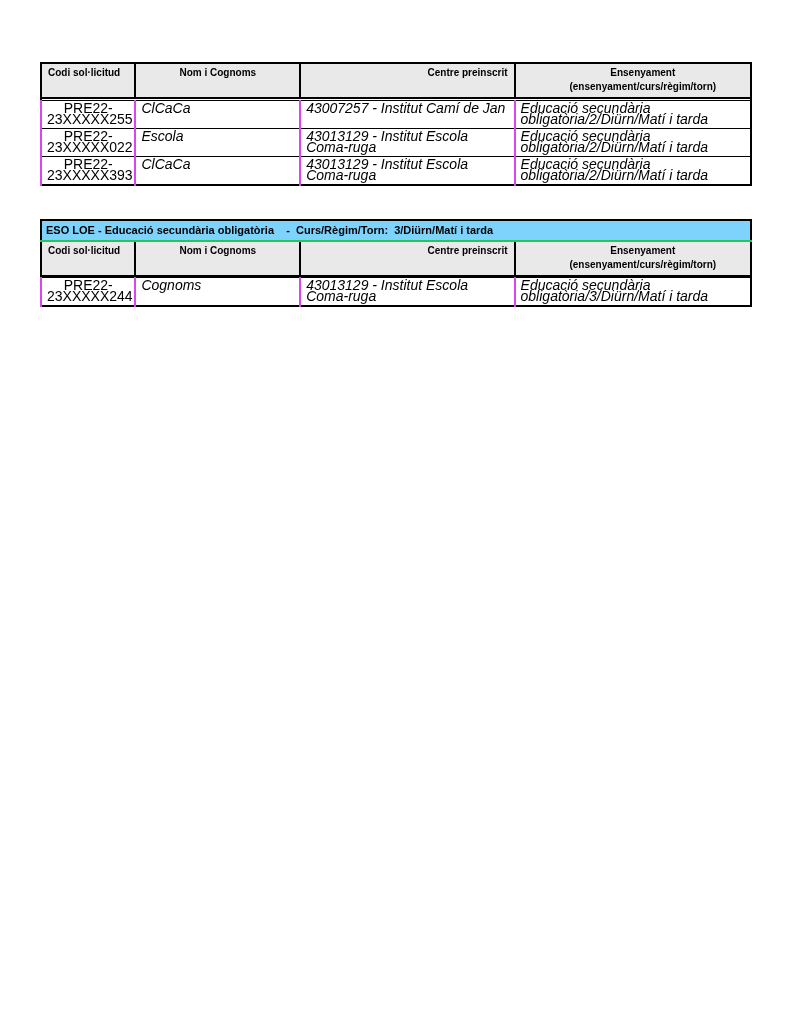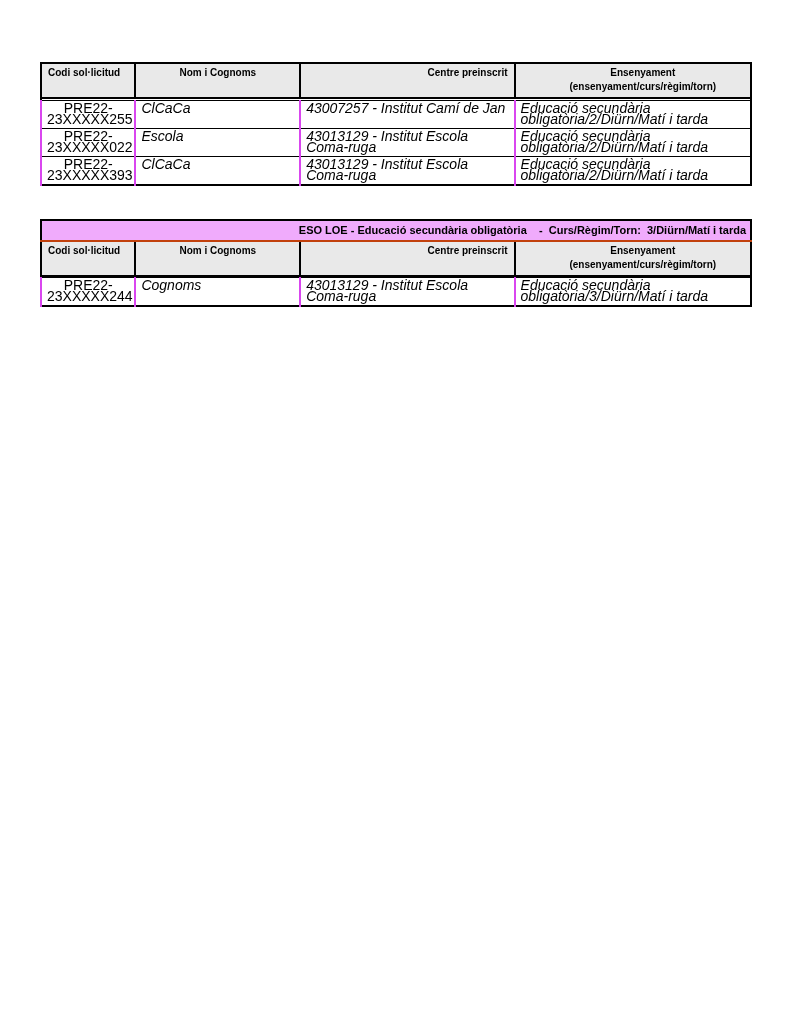--- a/index.html
+++ b/index.html
@@ -55,27 +55,27 @@
     vertical-align: top;
     padding: 2px 5px 3px 5px;
     border-left: 2px solid #d946ef;
     border-top: 1px solid #000000;
     background: #ffffff;
   }
   td.d-codi { text-align: center; }
   td.d-nom, td.d-centre, td.d-ens { text-align: left; font-style: italic; }
 
   td.banner {
-    background: #f0abfc;
+    background: #7dd3fc;
     font-size: 11px;
     font-weight: bold;
     line-height: 15px;
-    text-align: right;
+    text-align: left;
     padding: 2px 4px;
-    border-bottom: 2px solid #c2410c;
+    border-bottom: 2px solid #22c55e;
     white-space: pre-wrap;
   }
 </style>
 </head>
 <body>
 
 <div class="page">
 
   <table class="list-table t1">
     <colgroup>

